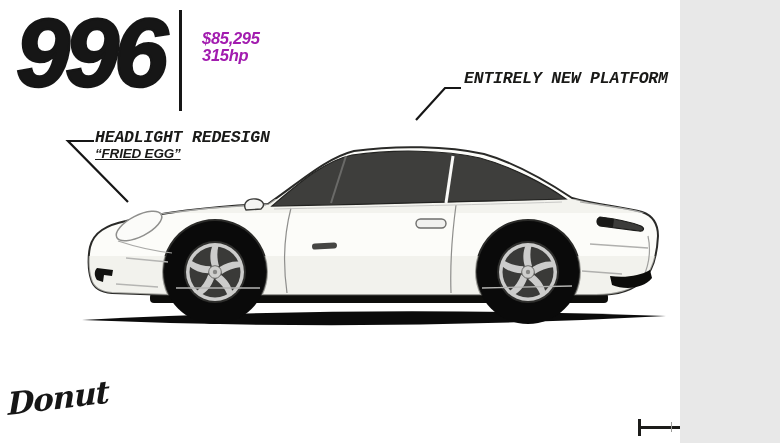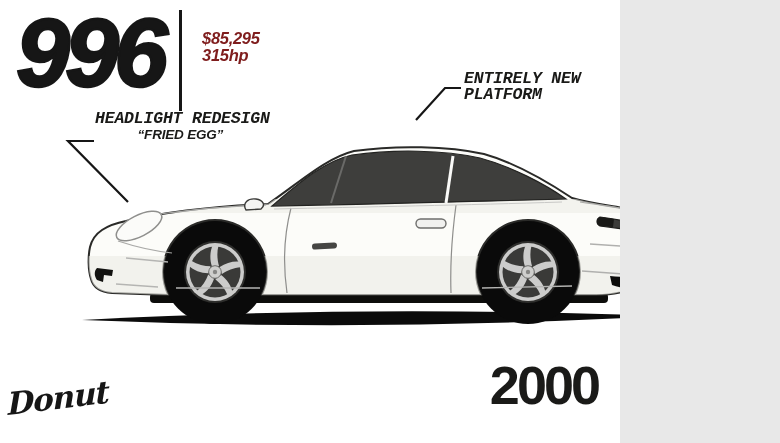--- a/index.html
+++ b/index.html
@@ -4,39 +4,39 @@
 <style>
   :root{
     --background:#ffffff; --ink:#161616;
     --car-body:#fcfcf9; --car-body-shade:#ebebe5; --car-outline:#2a2a28;
     --glass:#3e3e3c; --tire:#0a0a0a; --rim:#cccccb; --rim-dark:#3a3a38;
     --shadow:#0b0b0b; --detail-line:#a9a9a7;
   }
   *{margin:0;padding:0;box-sizing:border-box;}
   html,body{background:#e8e8e8;}
   .stage{
-    position:relative;width:620px;height:443px;background:var(--background);
+    position:relative;width:680px;height:443px;background:var(--background);
     overflow:hidden;font-family:"Liberation Sans",sans-serif;color:var(--ink);
   }
   .car-svg{position:absolute;left:0;top:0;width:780px;height:443px;}
   .leader{fill:none;stroke:var(--ink);stroke-width:2.2px;}
   .model-code{
     position:absolute;left:16px;top:4px;font-size:97px;line-height:1;
     font-weight:bold;font-style:italic;letter-spacing:-5px;color:var(--ink);
     -webkit-text-stroke:2.5px var(--ink);
   }
   .divider{position:absolute;left:179px;top:10px;width:3px;height:101px;background:var(--ink);}
   .specs{
     position:absolute;left:202px;top:30px;font-style:italic;font-weight:bold;
-    font-size:16.5px;line-height:16.5px;letter-spacing:-0.3px;color:#7f1d1d;
+    font-size:16.5px;line-height:16.5px;letter-spacing:-0.3px;color:#a21caf;
   }
   .ann{position:absolute;font-style:italic;font-weight:bold;color:#1a1a18;}
-  .ann-headlight{left:95px;top:111px;}
+  .ann-headlight{left:95px;top:130px;}
   .ann-label{font-size:16.5px;line-height:16px;letter-spacing:-0.2px;font-family:Liberation Mono, monospace;}
-  .ann-sub{font-size:13.5px;line-height:15px;text-align:center;padding-right:4px;letter-spacing:-0.2px;}
+  .ann-sub{font-size:13.5px;line-height:15px;text-align:left;padding-right:4px;letter-spacing:-0.2px;text-decoration:underline;}
   .ann-platform{left:464px;top:71px;}
   .brand{
     position:absolute;left:8px;top:386px;font-family:"DejaVu Serif",serif;
     font-style:italic;font-weight:bold;font-size:31px;letter-spacing:-1px;
     transform:rotate(-7deg) skewX(-6deg);transform-origin:left bottom;color:var(--ink);
   }
   .year{
     position:absolute;right:22px;top:358px;font-size:54px;line-height:1;
     font-weight:bold;letter-spacing:-3px;color:#1a1a18;
   }
@@ -128,21 +128,20 @@
 
   <div class="ann ann-headlight">
     <div class="ann-label">HEADLIGHT REDESIGN</div>
     <div class="ann-sub">“FRIED EGG”</div>
   </div>
   <div class="ann ann-platform">
     <div class="ann-label">ENTIRELY NEW PLATFORM</div>
   </div>
 
   <div class="brand">Donut</div>
-  <div class="year">2000</div>
   <div class="ruler">
     <div class="line"></div>
     <div class="tick-end" style="left:0;"></div>
     <div class="tick-minor" style="left:25%;"></div>
     <div class="tick-minor" style="left:50%;"></div>
     <div class="tick-minor" style="left:75%;"></div>
     <div class="tick-end" style="right:0;"></div>
   </div>
 
 </div>

